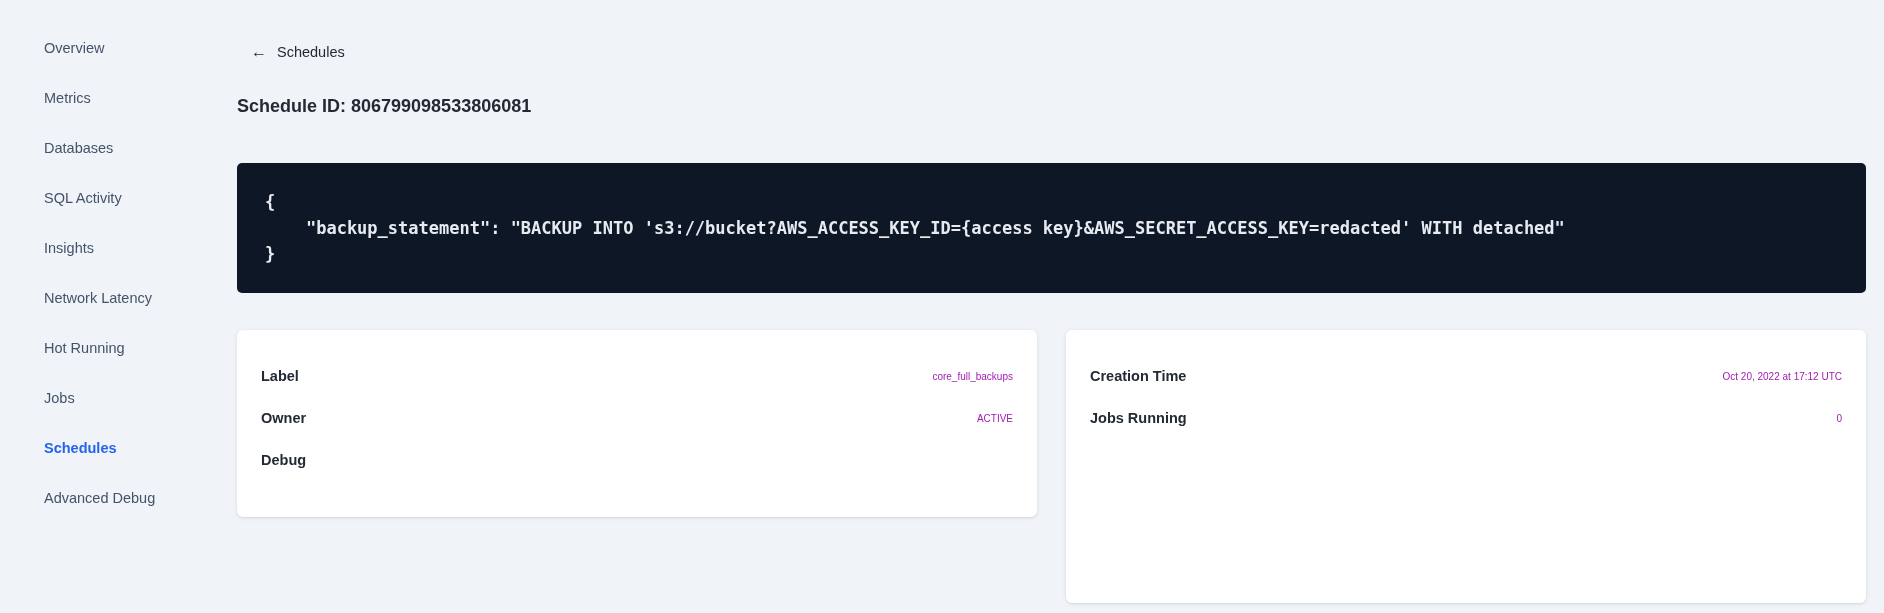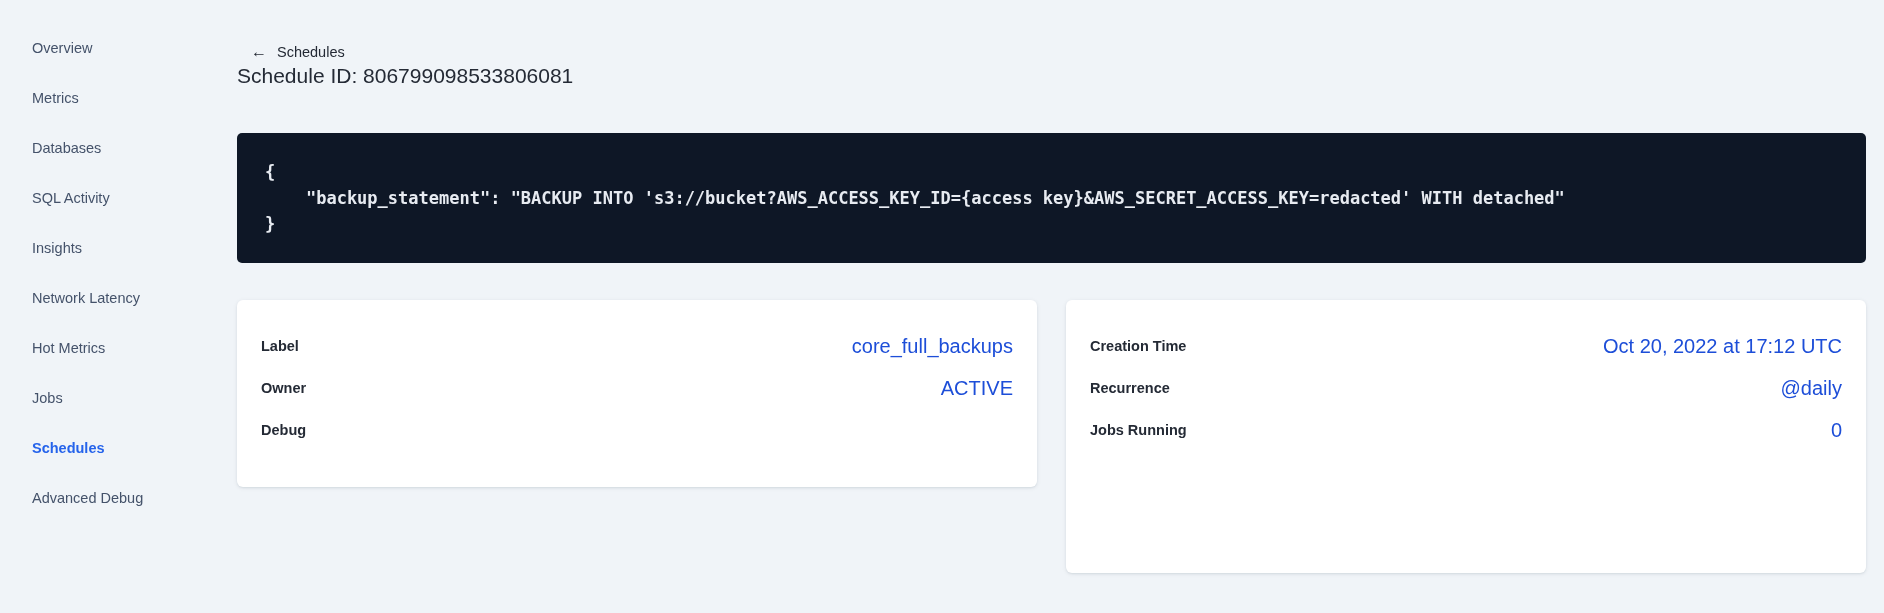--- a/index.html
+++ b/index.html
@@ -5,21 +5,21 @@
   * { margin: 0; padding: 0; box-sizing: border-box; }
   html, body {
     width: 1884px; height: 613px;
     background: #f0f4f8;
     font-family: "Liberation Sans", sans-serif;
     overflow: hidden;
     color: #242a35;
   }
   
   .sidebar {
-    position: absolute; left: 0; top: 0; bottom: 0;
+    position: absolute; left: 12px; top: 0; bottom: 0;
     width: 237px;
     padding: 38px 0 0 32px;
   }
   .sidebar ul { list-style: none; }
   .sidebar li {
     height: 20px; line-height: 20px;
     margin-bottom: 30px;
     font-size: 14.5px;
     color: #44526a;
     cursor: pointer;
@@ -40,22 +40,23 @@
     cursor: pointer;
     width: fit-content;
   }
   .back-row .arrow {
     font-size: 16px; color: #242a35; line-height: 20px;
   }
   .back-row .back-label {
     font-size: 14.5px; color: #242a35; line-height: 20px;
   }
   .page-title {
-    font-size: 21px;
-    font-weight: 400;
+    margin-top: 30px;
+    font-size: 18px;
+    font-weight: 700;
     line-height: 28px;
     color: #242a35;
   }
   
   .code-block {
     margin-top: 43px;
     width: 1629px;
     height: 130px;
     background: #0e1726;
     border-radius: 5px;
@@ -90,38 +91,38 @@
     display: flex;
     align-items: center;
     justify-content: space-between;
   }
   .detail-row .lbl {
     font-size: 14.5px;
     font-weight: 700;
     color: #242a35;
   }
   .detail-row .val {
-    font-size: 20px;
+    font-size: 10px;
     font-weight: 400;
-    color: #1d4ed8;
+    color: #a21caf;
     text-align: right;
   }
 </style>
 </head>
 <body>
 
 <nav class="sidebar">
   <ul>
       <li class="">Overview</li>
       <li class="">Metrics</li>
       <li class="">Databases</li>
       <li class="">SQL Activity</li>
       <li class="">Insights</li>
       <li class="">Network Latency</li>
-      <li class="">Hot Metrics</li>
+      <li class="">Hot Running</li>
       <li class="">Jobs</li>
       <li class="active">Schedules</li>
       <li class="">Advanced Debug</li>
     </ul>
 </nav>
 
 <main class="main">
 
   <div class="back-row">
     <span class="arrow">←</span>
@@ -150,23 +151,19 @@
           <span class="lbl">Debug</span>
           <span class="val"></span>
         </div>
       </section>
     <section class="card right">
         <div class="detail-row">
           <span class="lbl">Creation Time</span>
           <span class="val">Oct 20, 2022 at 17:12 UTC</span>
         </div>
         <div class="detail-row">
-          <span class="lbl">Recurrence</span>
-          <span class="val">@daily</span>
-        </div>
-        <div class="detail-row">
           <span class="lbl">Jobs Running</span>
           <span class="val">0</span>
         </div>
       </section>
   </div>
 
 </main>
 
 </body></html>

